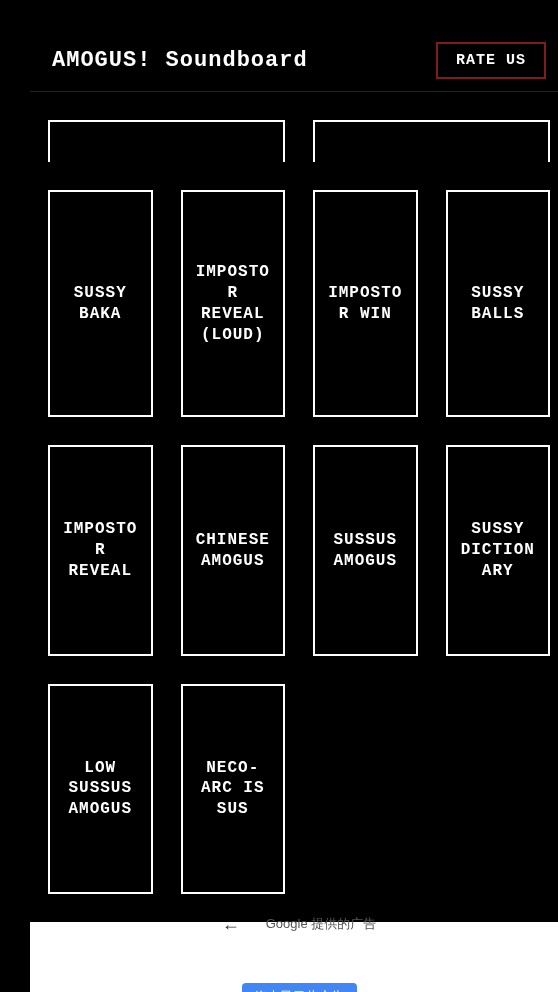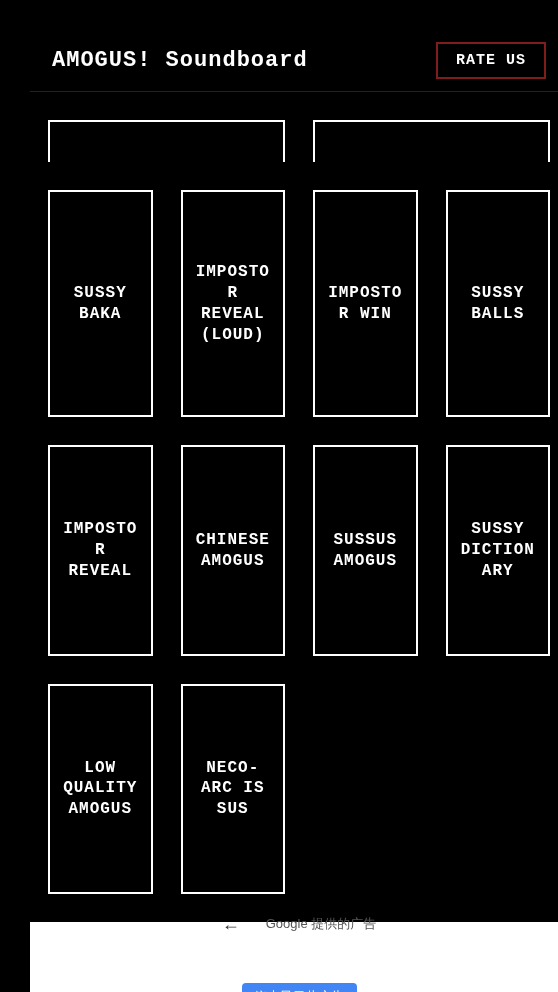--- a/index.html
+++ b/index.html
@@ -214,21 +214,21 @@
 
 <div class="grid-container">
   <div class="sound-btn">SUSSY BAKA</div>
   <div class="sound-btn">IMPOSTOR REVEAL (LOUD)</div>
   <div class="sound-btn">IMPOSTOR WIN</div>
   <div class="sound-btn">SUSSY BALLS</div>
   <div class="sound-btn">IMPOSTOR REVEAL</div>
   <div class="sound-btn">CHINESE AMOGUS</div>
   <div class="sound-btn">SUSSUS AMOGUS</div>
   <div class="sound-btn">SUSSY DICTIONARY</div>
-  <div class="sound-btn">LOW QUALITY AMOGUS</div>
+  <div class="sound-btn">LOW SUSSUS AMOGUS</div>
   <div class="sound-btn">NECO-ARC IS SUS</div>
 </div>
 
 <div class="scrollbar-dot"></div>
 
 <div class="stop-bar">
   <button class="stop-btn">STOP</button>
 </div>
 
 <div class="ad-banner">

